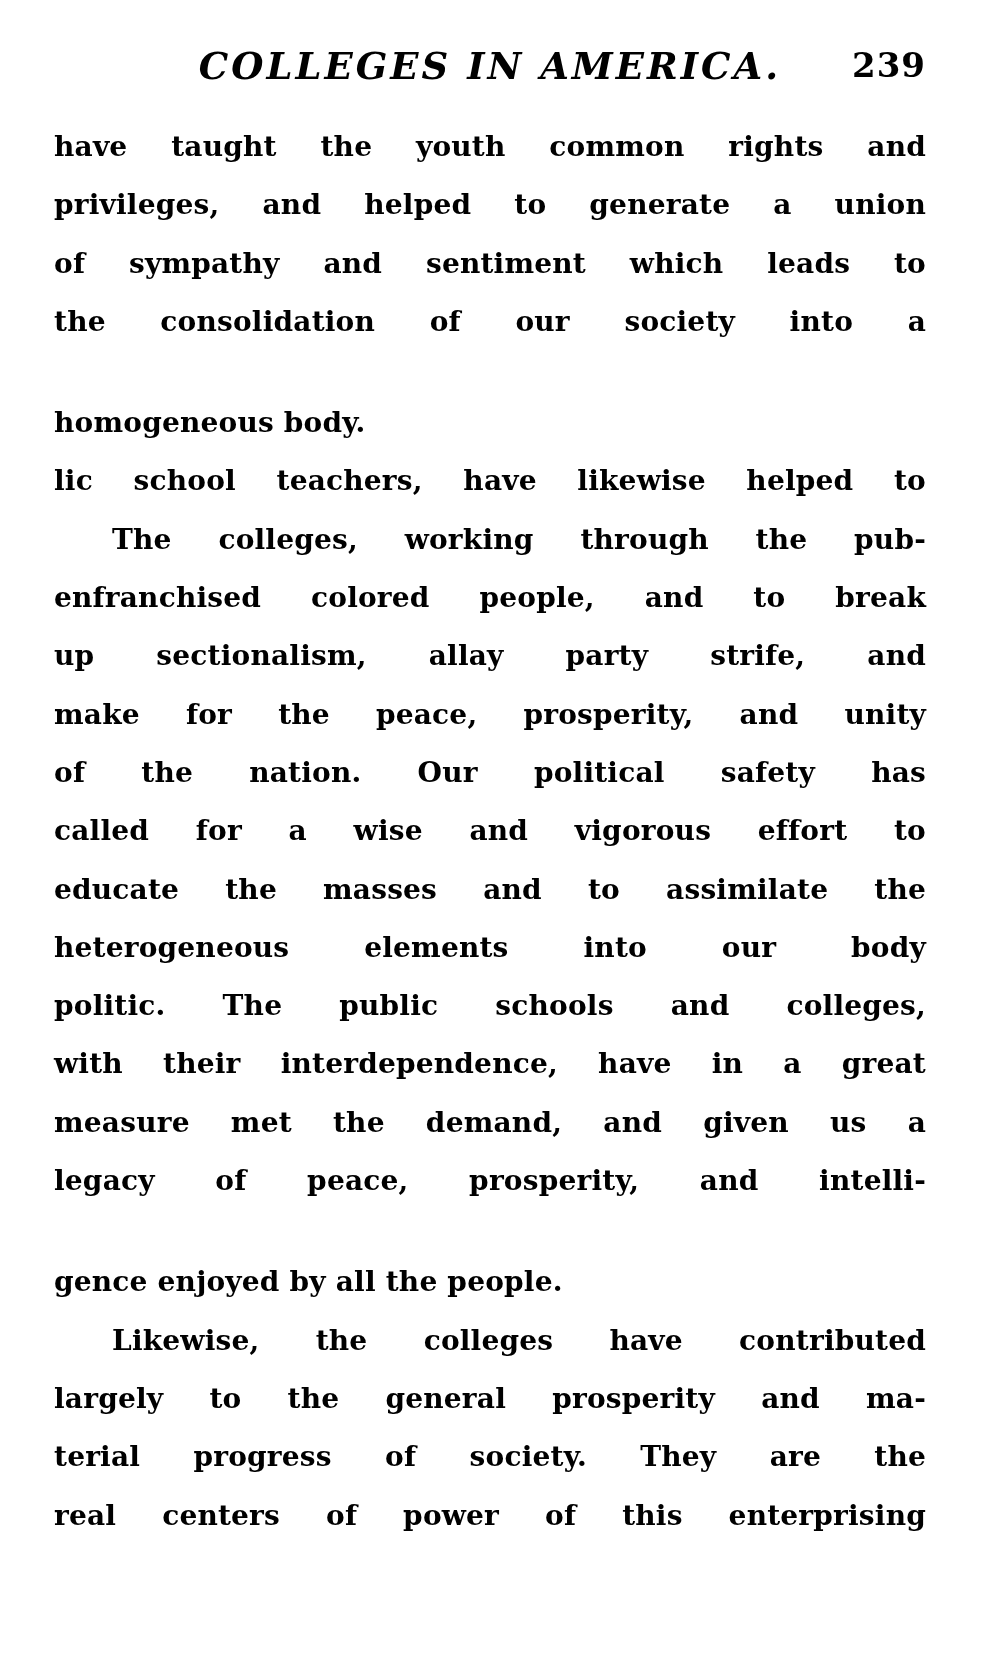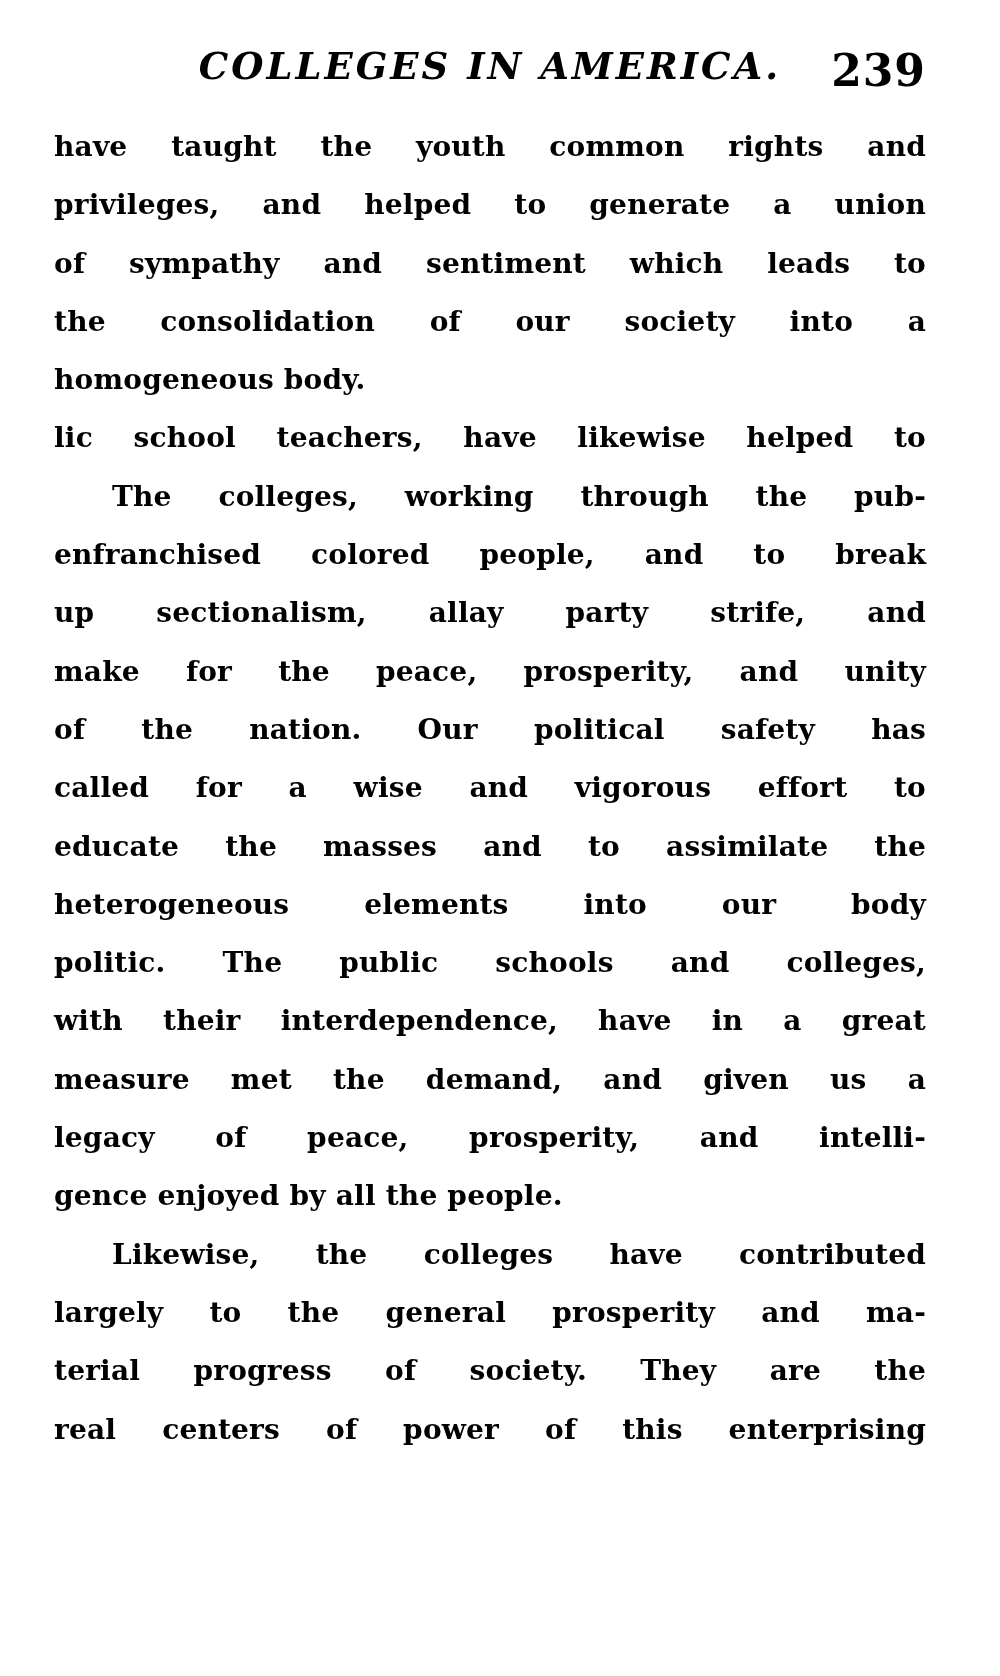--- a/index.html
+++ b/index.html
@@ -38,21 +38,21 @@
     font-weight: bold;
     font-size: 37px;
     letter-spacing: 3px;
     white-space: nowrap;
   }
   .running-pagenum {
     position: absolute;
     right: 0;
     top: 1px;
     font-weight: bold;
-    font-size: 44px;
+    font-size: 34px;
     letter-spacing: 1px;
   }
   .text-body {
     position: absolute;
     left: 54px;
     top: 118px;
     width: 872px;
   }
   .text-line {
     font-size: 28px;
@@ -64,20 +64,21 @@
   }
   .text-line.justify {
     white-space: normal;
     text-align: justify;
     text-align-last: justify;
   }
   .text-line.last {
     white-space: normal;
     text-align: left;
     text-align-last: left;
+    margin-top: 43px;
   }
   .text-line.indent {
     text-indent: 58px;
   }
 </style>
 </head>
 <body>
 
 <div class="scan-page">
 

